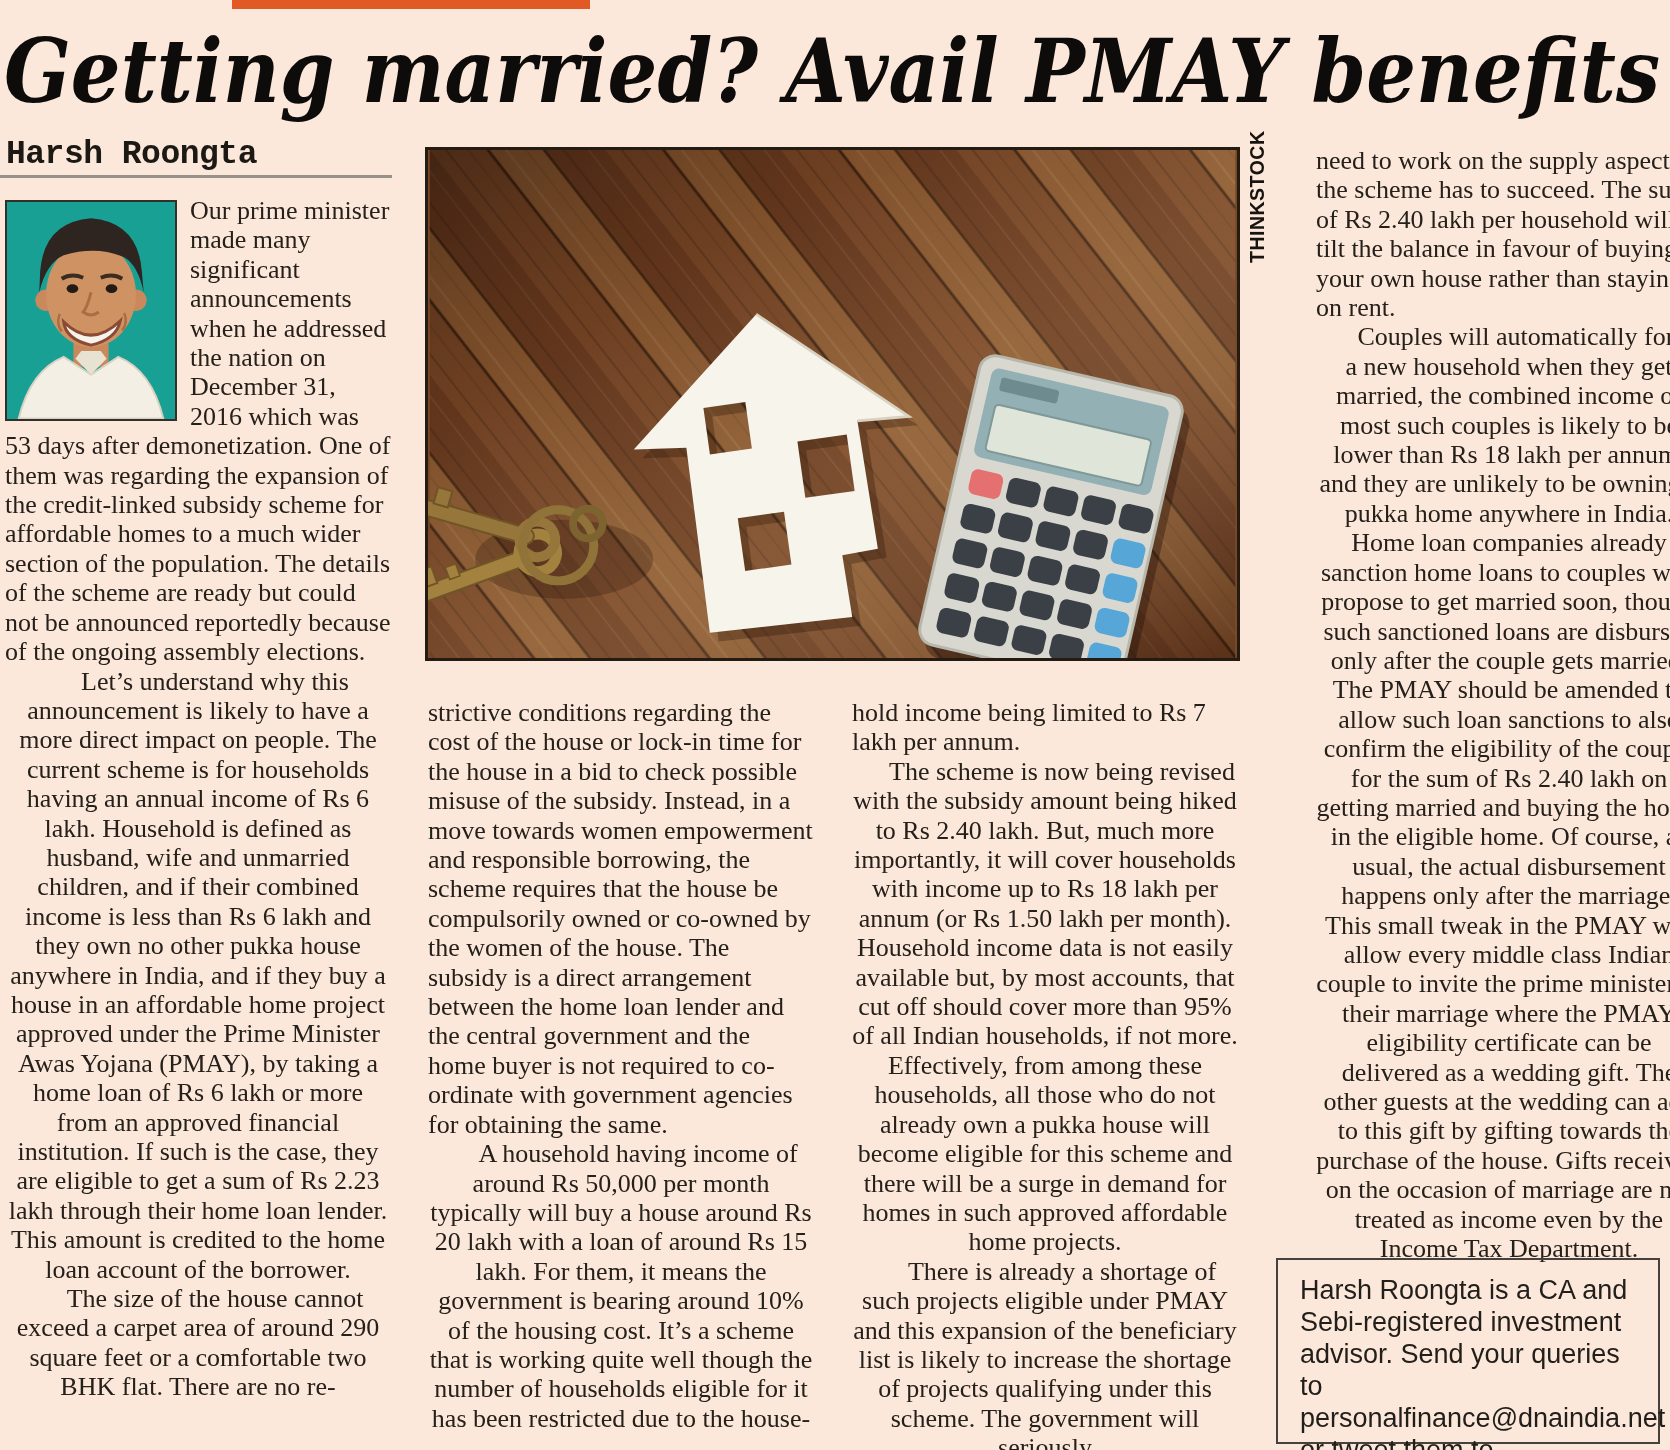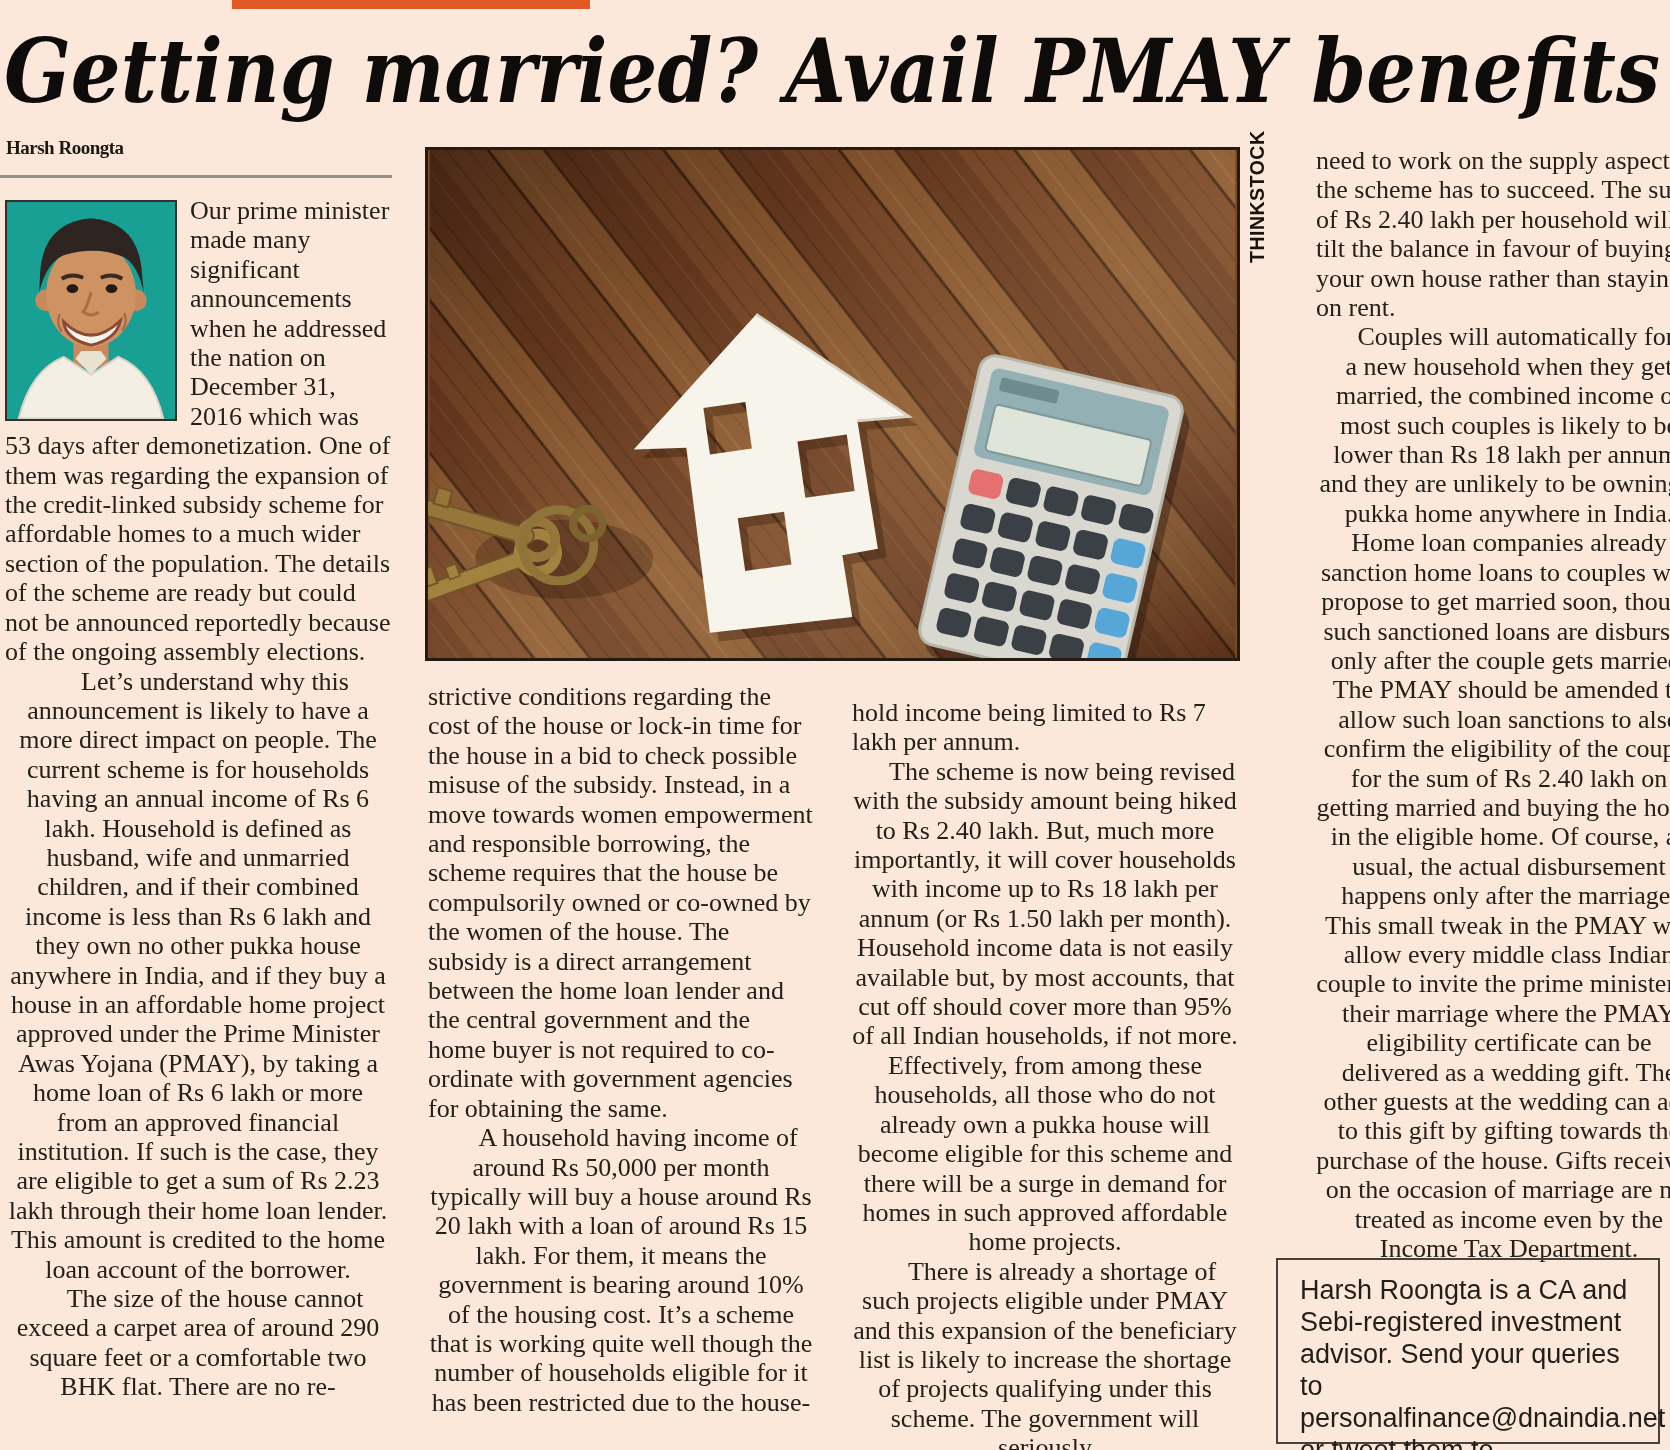--- a/index.html
+++ b/index.html
@@ -5,30 +5,30 @@
   html,body{margin:0;padding:0;}
   body{
     width:1670px;height:1450px;position:relative;overflow:hidden;
     background:#fbe8da;color:#231e1a;
     font-family:"Liberation Serif",serif;
   }
   #masthead-bar{position:absolute;left:232px;top:0;width:358px;height:9px;background:#e15a26;}
   #headline-wrap{position:absolute;left:0;top:16px;width:1408px;height:108px;font-weight:bold;}
   #byline{
     position:absolute;left:6px;top:138px;
-    font-family:Liberation Serif, serif;font-weight:bold;
-    font-size:19px;line-height:1;letter-spacing:-0.5px;color:#1c1814;
+    font-family:Liberation Mono, monospace;font-weight:bold;
+    font-size:33px;line-height:1;letter-spacing:-0.5px;color:#1c1814;
   }
   #byline-rule{position:absolute;left:0;top:175px;width:392px;height:3px;background:#98918a;}
 
   .col{position:absolute;width:386px;font-size:26px;line-height:29.4px;color:#26201b;}
   .col p{margin:0;}
   .col p + p{text-indent:34px;text-align:center;}
   #col1{left:5px;top:196px;}
-  #col2{left:428px;top:682px;}
+  #col2{left:428px;top:698px;}
   #col3{left:852px;top:698px;}
   #col4{left:1276px;top:146px;margin-left:40px;}
 
   #portrait-box{
     float:left;width:172px;height:221px;margin:4px 13px 8px 0;
     border:2px solid #33302c;box-sizing:border-box;background:#18a095;
   }
   #portrait-box svg{display:block;width:100%;height:100%;}
 
   #article-photo{

